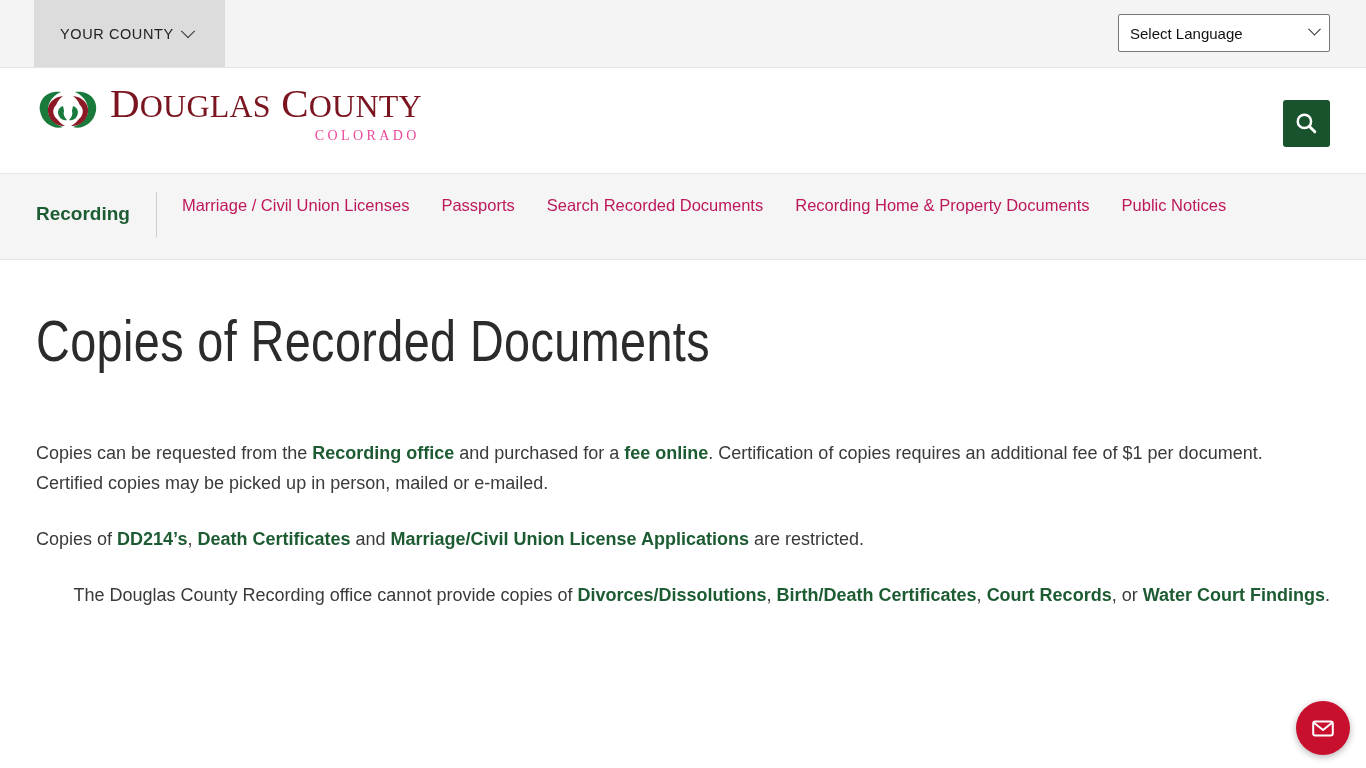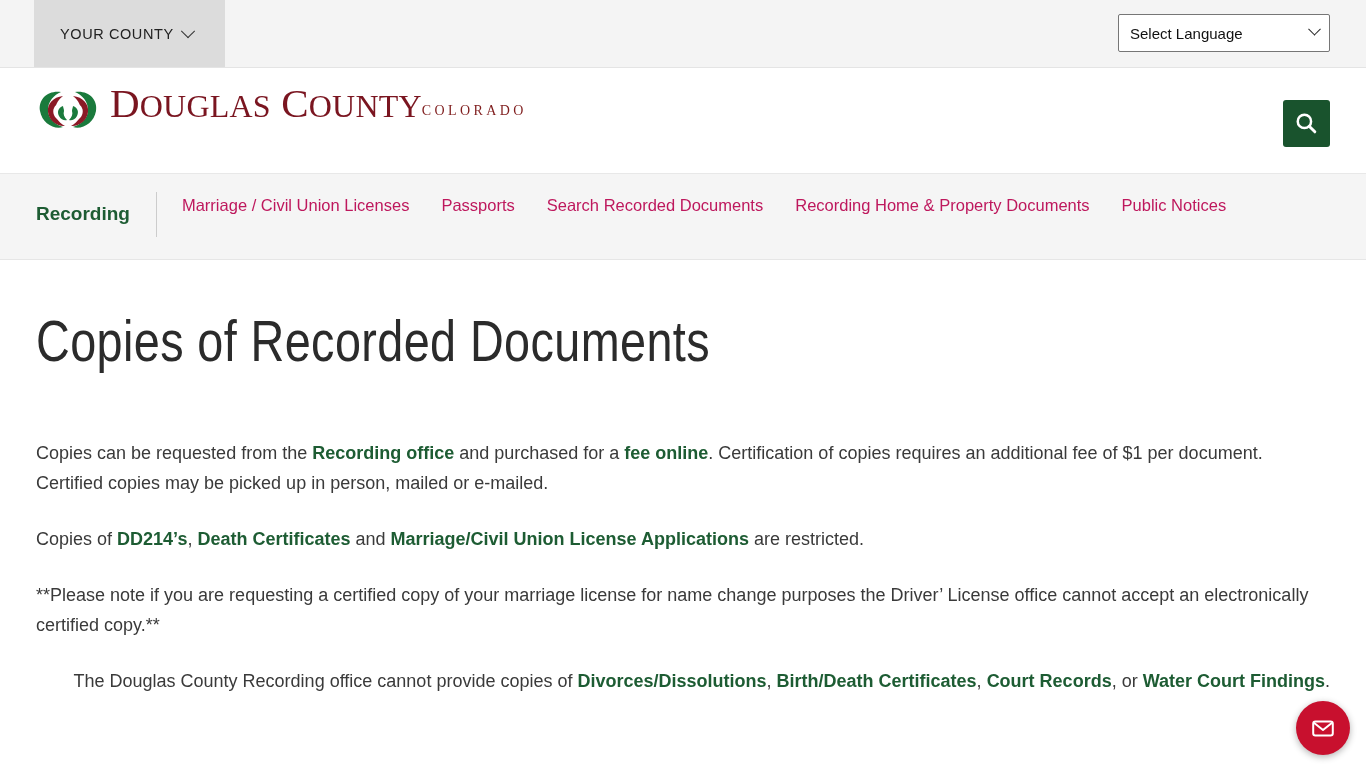--- a/index.html
+++ b/index.html
@@ -86,37 +86,37 @@
   }
   .logo {
     position: absolute;
     left: 36px;
     top: 14px;
     display: flex;
     align-items: flex-start;
     cursor: pointer;
   }
   .logo-mark { width: 64px; height: 52px; margin-right: 10px; margin-top: 3px; }
-  .logo-text { display: flex; flex-direction: row; align-items: center; }
+  .logo-text { display: flex; flex-direction: column; }
   .logo-title {
     font-family: "Liberation Serif", serif;
     font-size: 41px;
     line-height: 42px;
     color: #7a1520;
     letter-spacing: 0.2px;
     white-space: nowrap;
   }
   .logo-title .sm { font-size: 32px; }
   .logo-sub {
     font-family: "Liberation Serif", serif;
     font-size: 14px;
     letter-spacing: 3.4px;
-    color: #7f1d1d;
+    color: #ec4899;
     text-align: right;
-    margin-top: 12px;
+    margin-top: 1px;
     padding-right: 2px;
   }
   .search-btn {
     position: absolute;
     right: 36px;
     top: 32px;
     width: 47px;
     height: 47px;
     background: #19532d;
     border-radius: 3px;
@@ -275,21 +275,20 @@
 
 <div class="content">
   <h1 class="page-title">Copies of Recorded Documents</h1>
 
   <div class="body-copy">
 
     <p class="para"><span>Copies can be requested from the </span><span class="lnk">Recording office</span><span> and purchased for a </span><span class="lnk">fee online</span><span>.   Certification of copies requires an additional fee of $1 per document.  Certified copies may be picked up in person, mailed or e-mailed.</span></p>
 
     <p class="para"><span>Copies of </span><span class="lnk">DD214’s</span><span>, </span><span class="lnk">Death Certificates</span><span> and </span><span class="lnk">Marriage/Civil Union License Applications</span><span> are restricted.</span></p>
 
-    <p class="para"><span>**Please note if you are requesting a certified copy of your marriage license for name change purposes the Driver’ License office cannot accept an electronically certified copy.**</span></p>
 
     <p class="para"><span>The Douglas County Recording office cannot provide copies of </span><span class="lnk">Divorces/Dissolutions</span><span>, </span><span class="lnk">Birth/Death Certificates</span><span>, </span><span class="lnk">Court Records</span><span>, or </span><span class="lnk">Water Court Findings</span><span>.</span></p>
 
   </div>
 </div>
 
 <div class="chat-bubble">
   <svg width="26" height="26" viewBox="0 0 26 26">
     <rect x="3.2" y="6.5" width="19.6" height="14" rx="2.2" fill="none" stroke="#ffffff" stroke-width="2"></rect>
     <path d="M4.2 8 L13 15 L21.8 8" fill="none" stroke="#ffffff" stroke-width="2" stroke-linecap="round" stroke-linejoin="round"></path>

